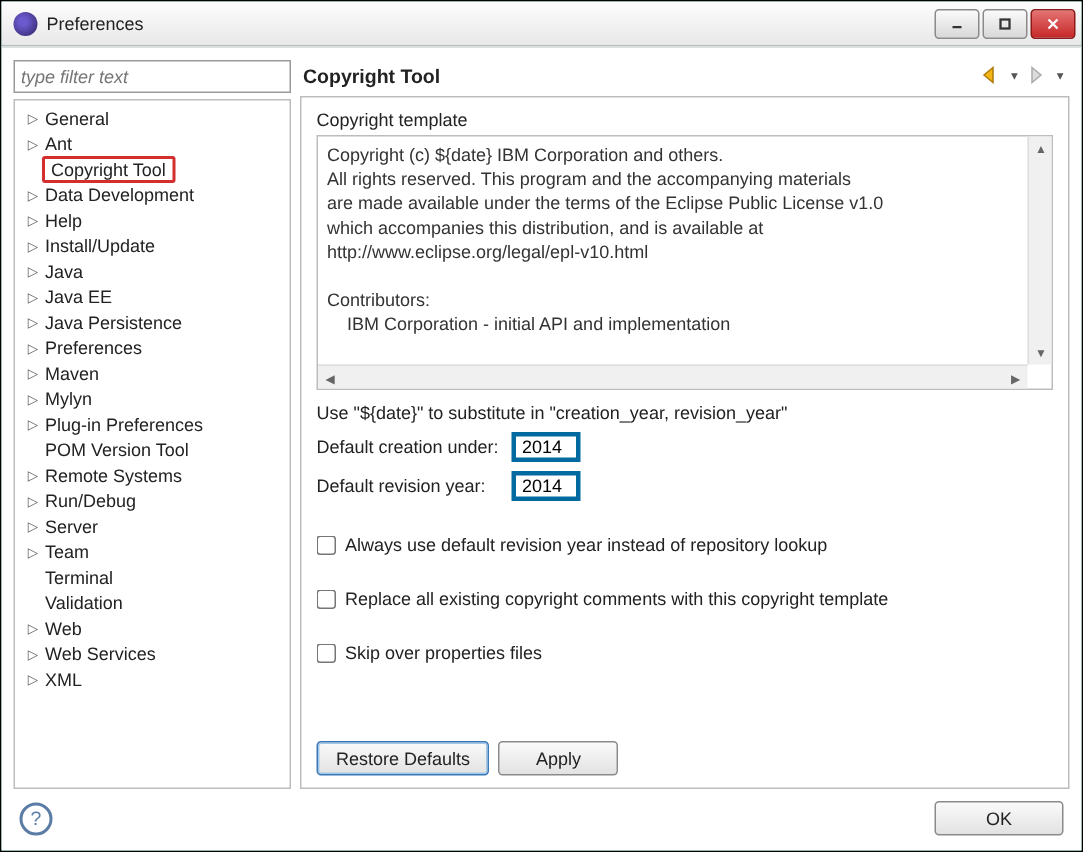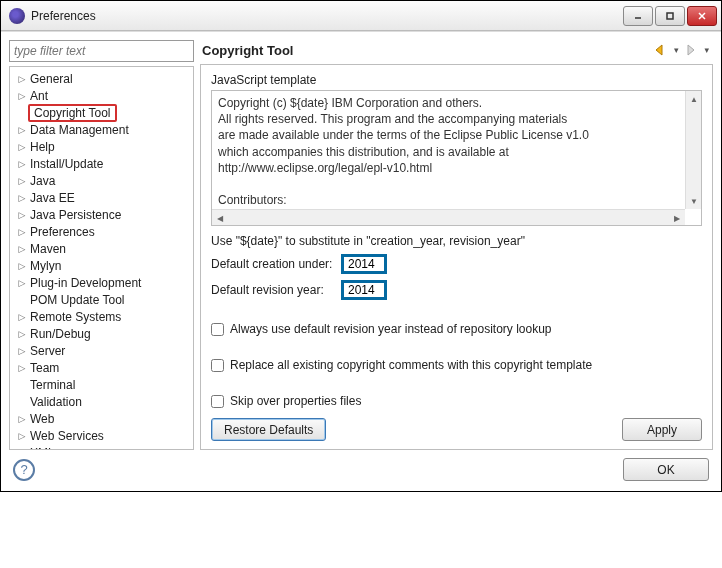--- a/index.html
+++ b/index.html
@@ -1,18 +1,18 @@
 <!DOCTYPE html>
 <html><head>
 <meta charset="utf-8">
 <style>
   * { box-sizing: border-box; }
   html, body { margin: 0; padding: 0; font-family: "Segoe UI", Tahoma, sans-serif; font-size: 12px; color: #222; }
   body { background: #fff; }
-  .outer-frame { width: 722px; height: 492px; border: 1px solid #000; position: relative; background:#5eead4; }
+  .outer-frame { width: 722px; height: 568px; border: 1px solid #000; position: relative; background:#5eead4; }
   .titlebar { height: 30px; background: linear-gradient(#fdfdfd,#e8e8e8); border-bottom: 1px solid #bbb; display:flex; align-items:center; padding:0 4px 0 8px; }
   .titlebar .app-icon { width:16px; height:16px; border-radius:50%; background: radial-gradient(circle at 40% 40%, #6a5acd 20%, #3b2f7a 80%); margin-right:6px; }
   .titlebar .title { flex:1; font-size:12px; }
   .winbtns { display:flex; gap:2px; }
   .winbtn { width:30px; height:20px; border:1px solid #8a8a8a; background:linear-gradient(#fafafa,#d8d8d8); border-radius:3px; display:flex; align-items:center; justify-content:center; font-size:10px; }
   .winbtn.close { background:linear-gradient(#e57373,#c62828); border-color:#8b1a1a; color:#fff; }
   .dialog-body { position:absolute; top:30px; left:0; right:0; bottom:0; background:#fff; border-top:1px solid #ddd; padding:8px; display:flex; flex-direction:column; }
   .main-row { flex:1; display:flex; min-height:0; }
   .left-pane { width:185px; display:flex; flex-direction:column; }
   .filter-box { height:22px; border:1px solid #9a9a9a; background:#fff; }
@@ -35,21 +35,21 @@
   .template-text { position:absolute; inset:0 16px 16px 0; padding:4px 6px; overflow:hidden; font-size:12px; line-height:1.35; white-space:pre-wrap; font-family:"Segoe UI",Tahoma,sans-serif; color:#333; }
   .sb-v { position:absolute; top:0; right:0; bottom:16px; width:16px; background:#f0f0f0; border-left:1px solid #ddd; }
   .sb-h { position:absolute; left:0; right:16px; bottom:0; height:16px; background:#f0f0f0; border-top:1px solid #ddd; }
   .sb-arrow { position:absolute; width:16px; height:16px; display:flex; align-items:center; justify-content:center; font-size:8px; color:#666; }
   .hint { margin-top:8px; }
   .field-row { display:flex; align-items:center; margin-top:6px; }
   .field-row label { width:130px; }
   .field-row input.num { width:46px; height:20px; border:3px solid #0369a1; padding:0 4px; font-size:12px; }
   .chk-row { display:flex; align-items:center; margin-top:22px; gap:6px; }
   .chk-row input { width:13px; height:13px; margin:0; }
-  .btn-row-right { display:flex; justify-content:space-between; gap:6px; margin-top:auto; padding-top:10px; }
+  .btn-row-right { display:flex; justify-content:flex-start; gap:6px; margin-top:auto; padding-top:10px; }
   .btn { height:23px; min-width:80px; padding:0 12px; border:1px solid #8a8a8a; background:linear-gradient(#fafafa,#e2e2e2); border-radius:3px; font-size:12px; display:inline-flex; align-items:center; justify-content:center; }
   .btn.default { border:1px solid #3b78b5; box-shadow:0 0 0 1px #9ec7ea inset; }
   .footer { display:flex; align-items:center; justify-content:space-between; padding:8px 4px 2px 4px; }
   .help-icon { width:22px; height:22px; border:2px solid #5a7ca5; color:#5a7ca5; border-radius:50%; display:flex; align-items:center; justify-content:center; font-size:13px; }
 </style>
 </head>
 <body>
 
 <div class="outer-frame">
   <div class="titlebar">
@@ -89,21 +89,21 @@
             <div class="tree-item">
               <span class="tw">▷</span>
               <span class="lbl">Ant</span>
             </div>
             <div class="tree-item hl">
               <span class="tw"></span>
               <span class="lbl">Copyright Tool</span>
             </div>
             <div class="tree-item">
               <span class="tw">▷</span>
-              <span class="lbl">Data Management</span>
+              <span class="lbl">Data Development</span>
             </div>
             <div class="tree-item">
               <span class="tw">▷</span>
               <span class="lbl">Help</span>
             </div>
             <div class="tree-item">
               <span class="tw">▷</span>
               <span class="lbl">Install/Update</span>
             </div>
             <div class="tree-item">
@@ -125,25 +125,25 @@
             <div class="tree-item">
               <span class="tw">▷</span>
               <span class="lbl">Maven</span>
             </div>
             <div class="tree-item">
               <span class="tw">▷</span>
               <span class="lbl">Mylyn</span>
             </div>
             <div class="tree-item">
               <span class="tw">▷</span>
-              <span class="lbl">Plug-in Development</span>
-            </div>
-            <div class="tree-item">
-              <span class="tw"></span>
-              <span class="lbl">POM Update Tool</span>
+              <span class="lbl">Plug-in Preferences</span>
+            </div>
+            <div class="tree-item">
+              <span class="tw"></span>
+              <span class="lbl">POM Version Tool</span>
             </div>
             <div class="tree-item">
               <span class="tw">▷</span>
               <span class="lbl">Remote Systems</span>
             </div>
             <div class="tree-item">
               <span class="tw">▷</span>
               <span class="lbl">Run/Debug</span>
             </div>
             <div class="tree-item">
@@ -190,21 +190,21 @@
             <div class="arrow">
                 <svg viewBox="0 0 14 12">
                   <path d="M4 1 L10 6 L4 11 Z" fill="#dcdcdc" stroke="#aaa"></path>
                 </svg>
               </div>
             <span class="menu-caret">▾</span>
           </div>
         </div>
 
         <div class="content">
-          <div class="template-label">JavaScript template</div>
+          <div class="template-label">Copyright template</div>
           <div class="template-area">
             <div class="template-text">Copyright (c) ${date} IBM Corporation and others.
 All rights reserved. This program and the accompanying materials
 are made available under the terms of the Eclipse Public License v1.0
 which accompanies this distribution, and is available at
 http://www.eclipse.org/legal/epl-v10.html
 
 Contributors:
     IBM Corporation - initial API and implementation</div>
             <div class="sb-v">

